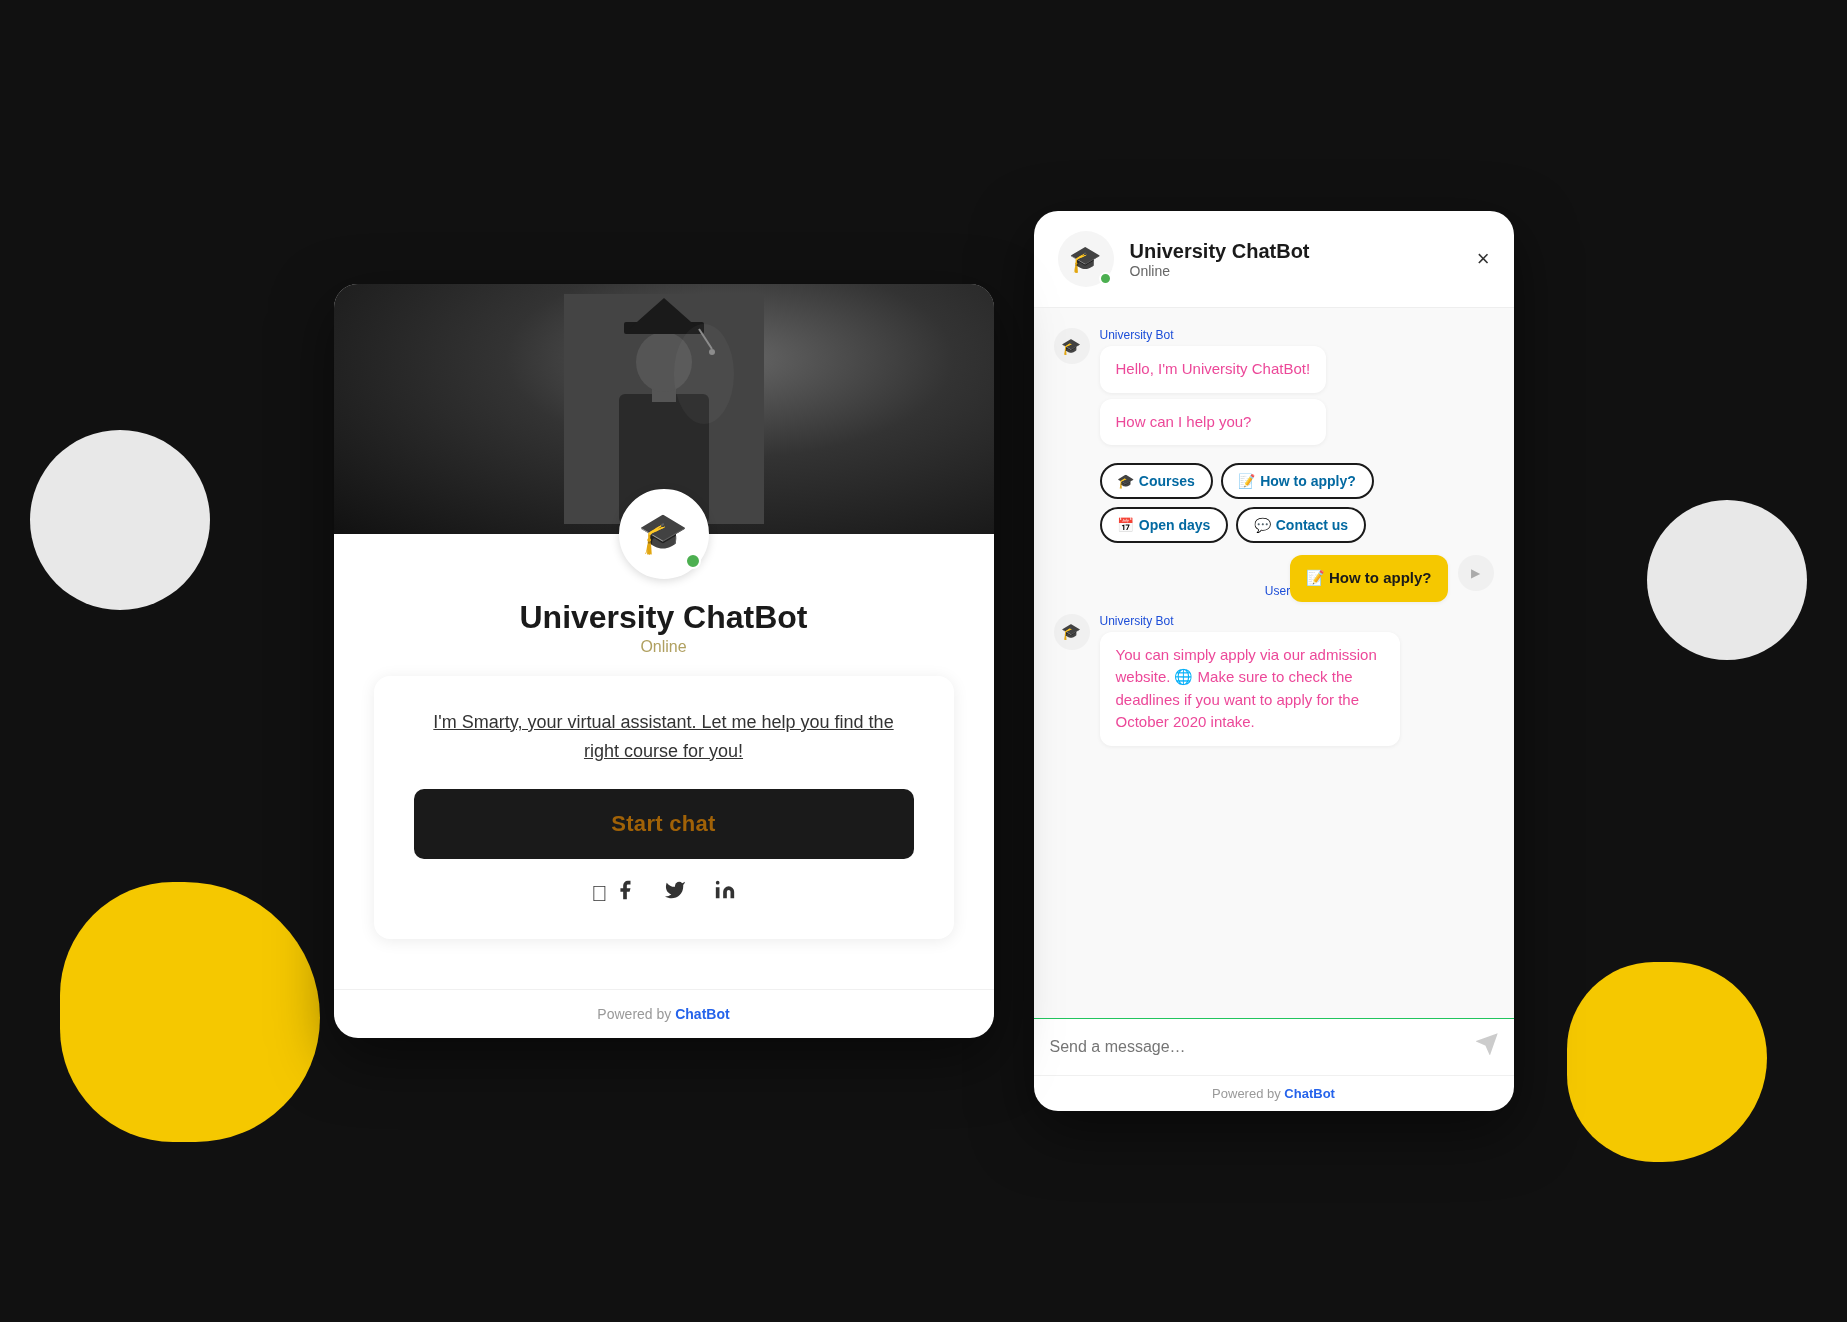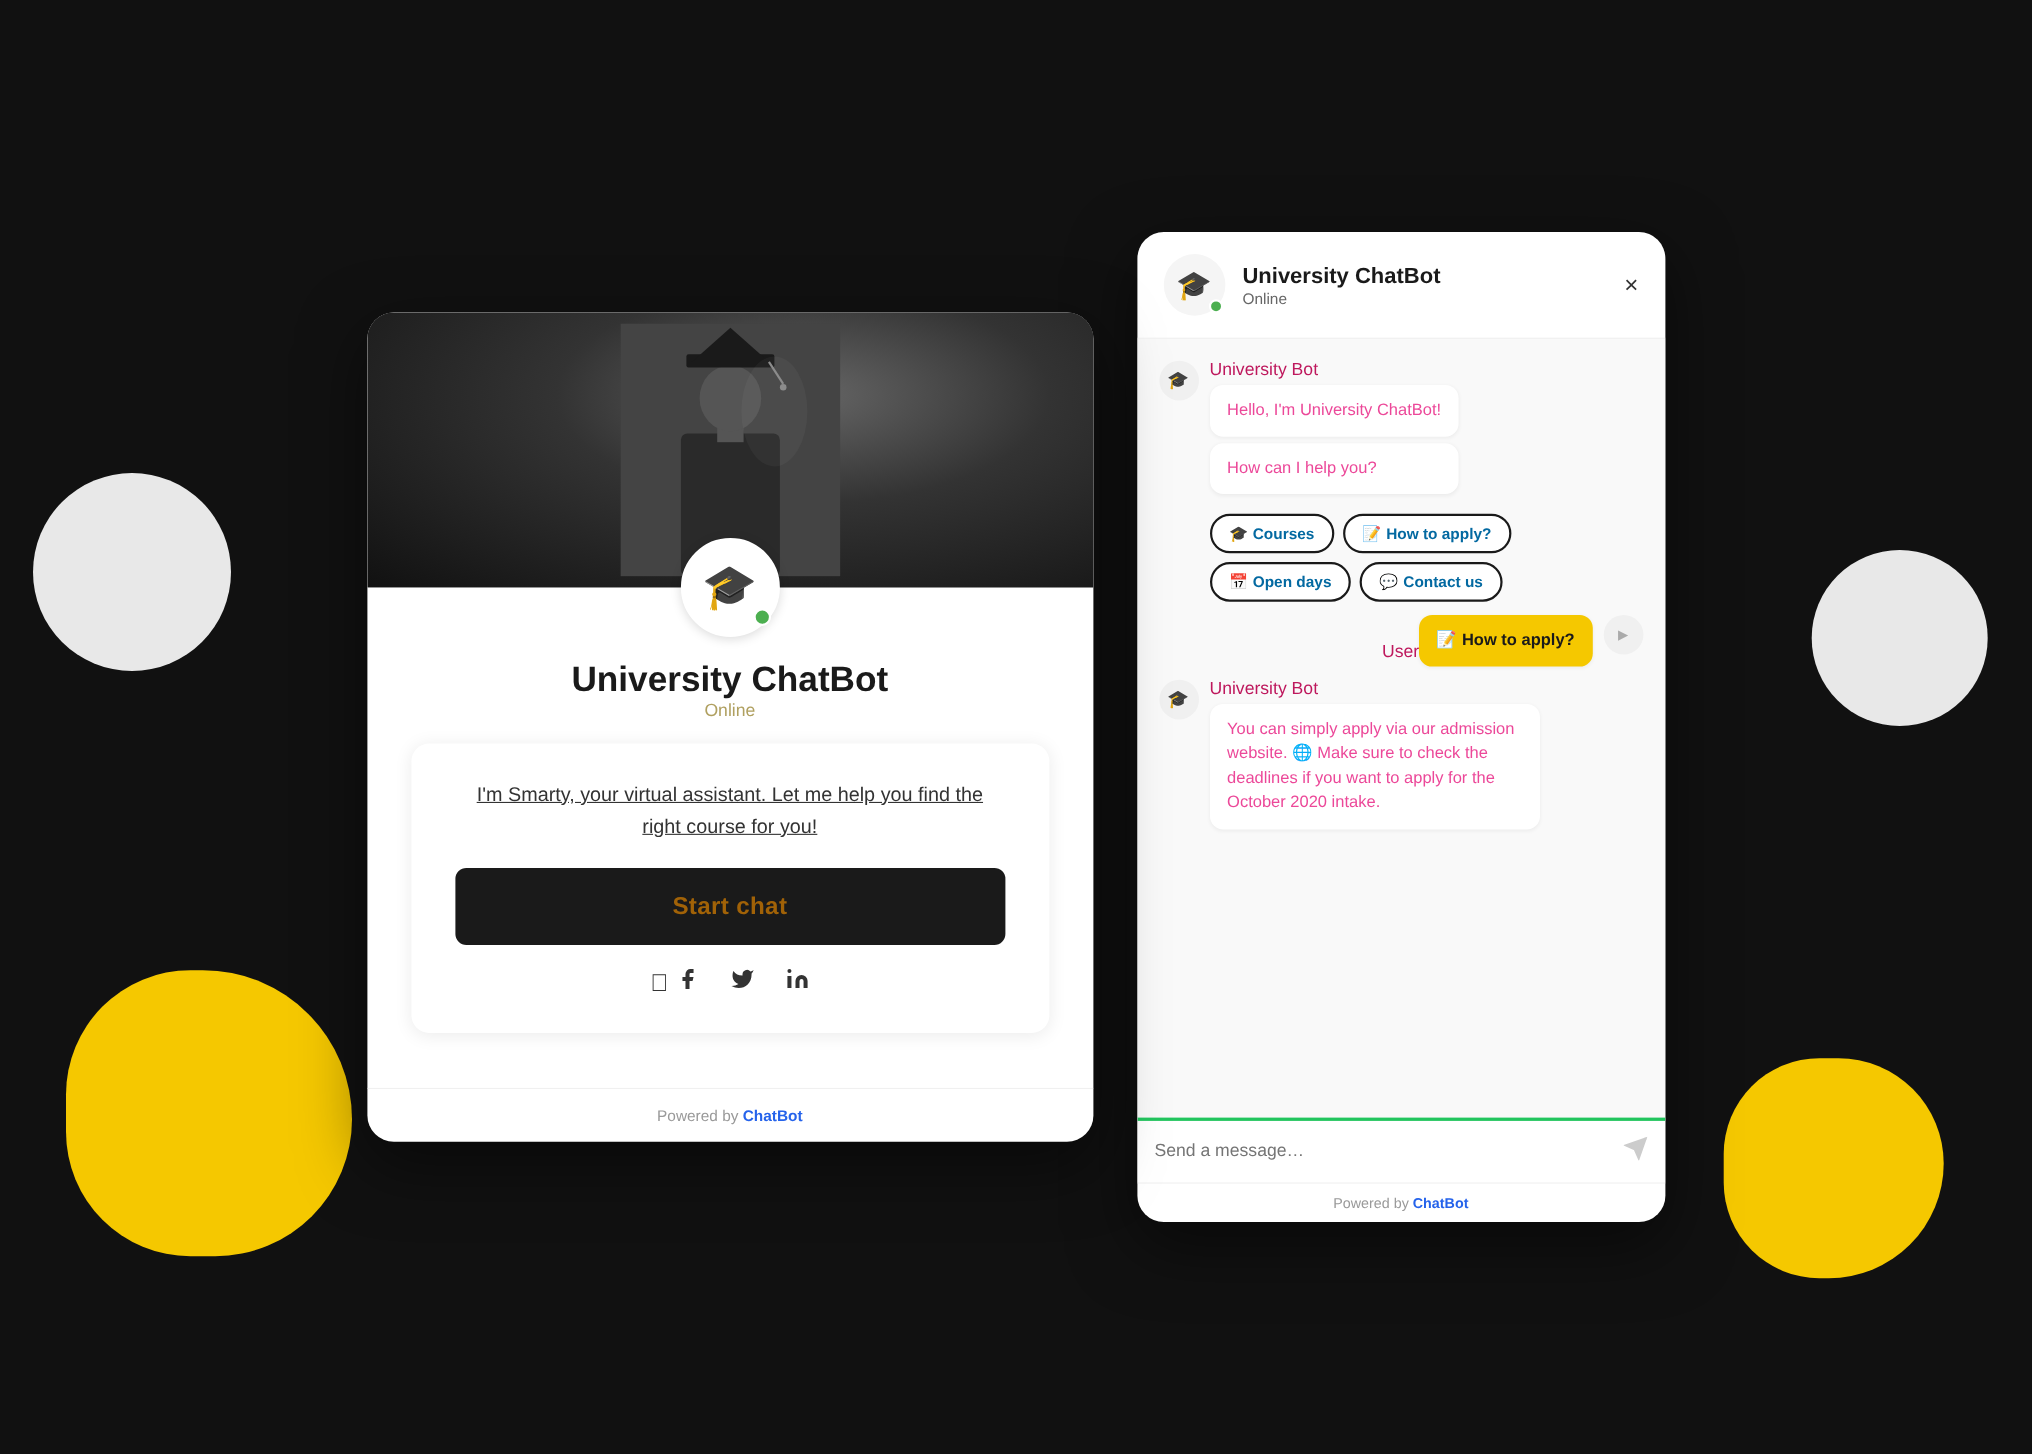--- a/index.html
+++ b/index.html
@@ -290,22 +290,22 @@
       background: #f0f0f0;
       border-radius: 50%;
       display: flex;
       align-items: center;
       justify-content: center;
       font-size: 16px;
       flex-shrink: 0;
     }
 
     .msg-sender-label {
-      font-size: 16px;
-      color: #be185d;
+      font-size: 12px;
+      color: #1d4ed8;
       margin-bottom: 4px;
     }
     .message-row.user .msg-sender-label {
       text-align: right;
     }
 
     .msg-bubble {
       background: #fff;
       border-radius: 12px;
       padding: 12px 16px;
@@ -343,21 +343,21 @@
       color: #0369a1;
       white-space: nowrap;
     }
 
     .user-msg-col {
       display: flex;
       align-items: flex-end;
     }
 
     .chat-input-area {
-      border-top: 3px solid #22c55e;
+      border-top: 1px solid #22c55e;
       padding: 14px 16px;
       display: flex;
       align-items: center;
       gap: 12px;
       background: #fff;
     }
     .chat-input {
       flex: 1;
       border: none;
       outline: none;

